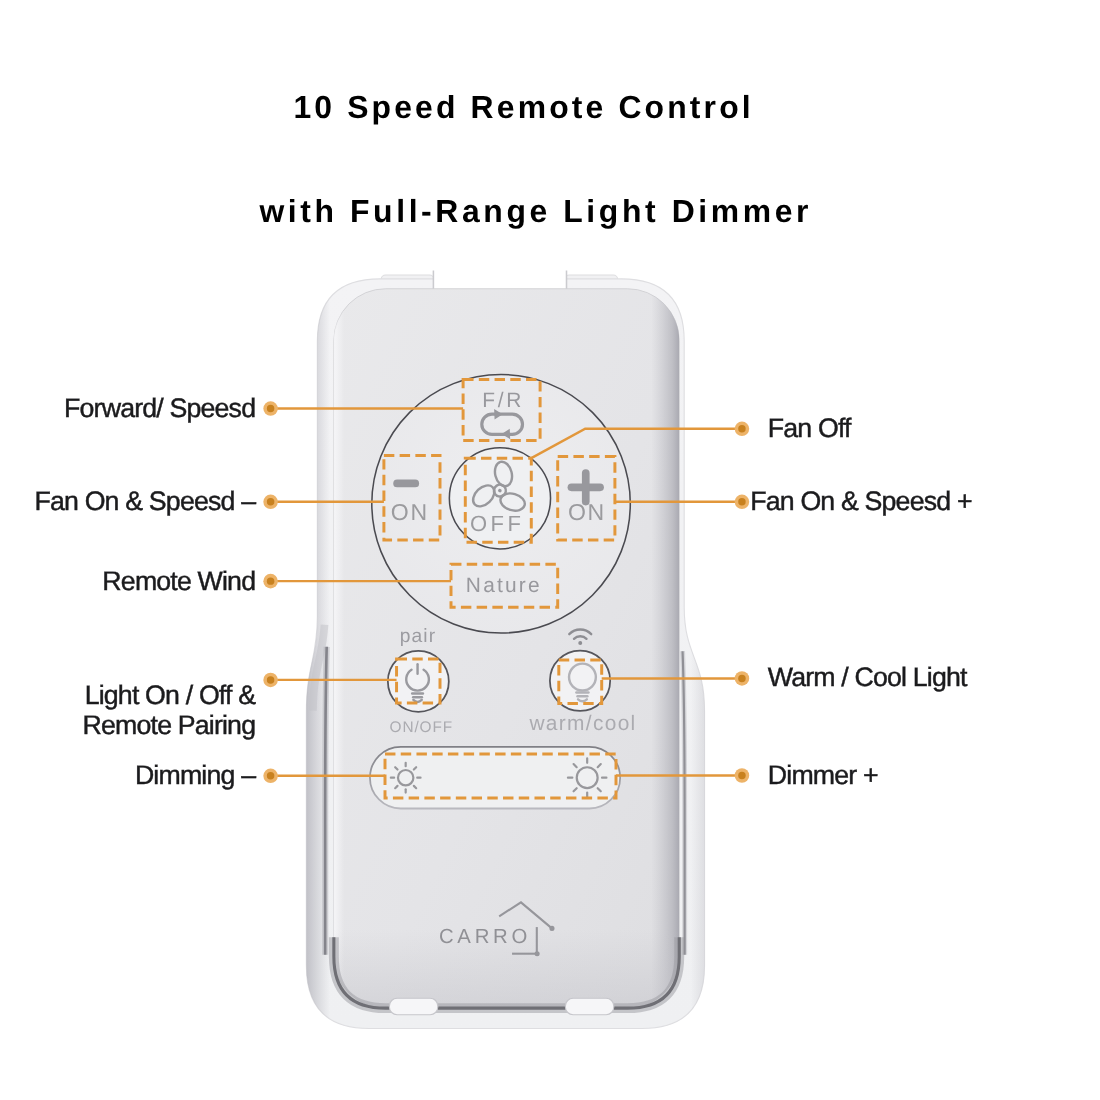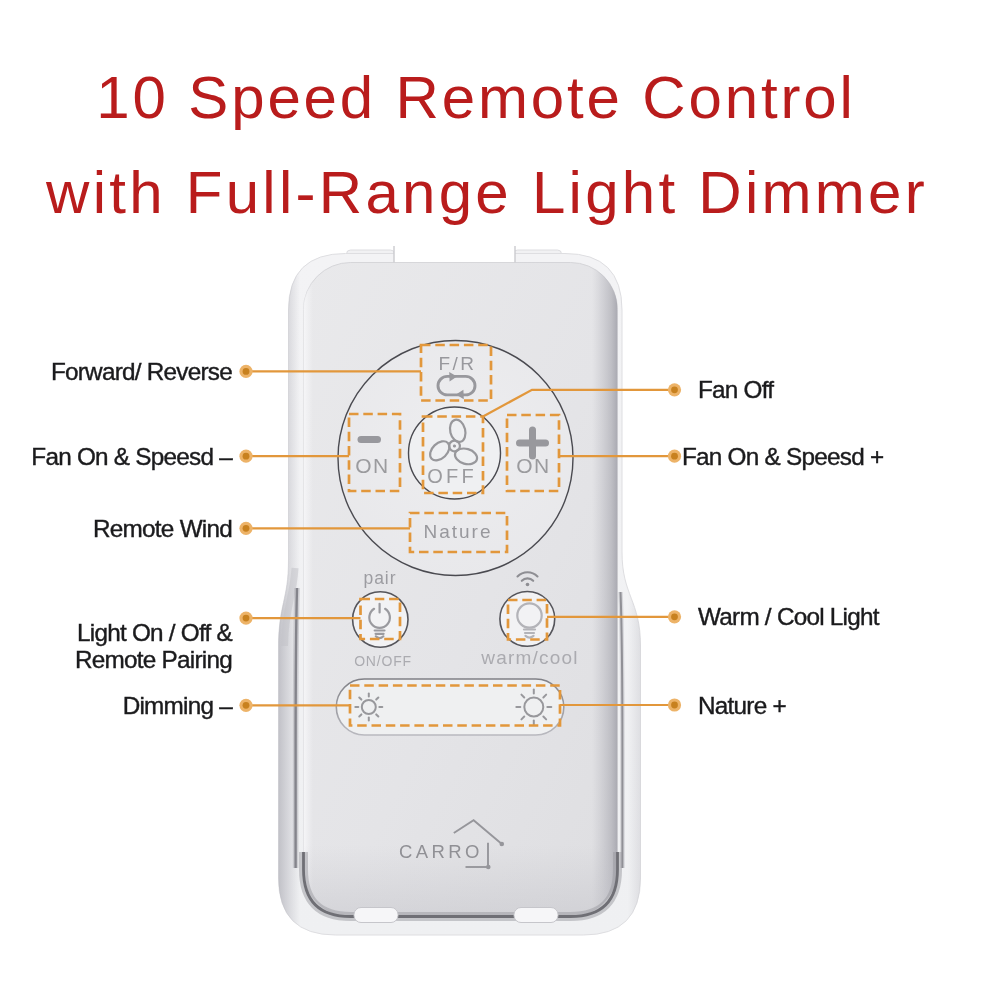--- a/index.html
+++ b/index.html
@@ -1,38 +1,38 @@
 <!DOCTYPE html>
 <html><head>
 <meta charset="utf-8">
 <style>
   html,body{margin:0;padding:0;}
   body{width:1000px;height:1000px;background:#fff;position:relative;overflow:hidden;
        font-family:"Liberation Sans",sans-serif;}
-  .title{position:absolute;white-space:nowrap;font-weight:normal;color:#b91c1c;
-         font-size:60px;transform:translateX(-50%);}
+  .title{position:absolute;white-space:nowrap;font-weight:bold;color:#000000;
+         font-size:29px;transform:translateX(-50%);}
   .lbl{position:absolute;white-space:nowrap;font-size:24.3px;color:#1b1b1d;
        letter-spacing:-0.75px;line-height:27px;text-align:right;-webkit-text-stroke:0.4px #1b1b1d;}
   .lr{text-align:right;}
 </style>
 </head>
 <body>
   <div class="title" id="t1" style="left:476px;top:81px;line-height:34px;letter-spacing:2.85px;">10 Speed Remote Control</div>
   <div class="title" id="t2" style="left:487px;top:136px;line-height:34px;letter-spacing:3.27px;margin-top:40px;">with Full-Range Light Dimmer</div>
 
-  <div class="lbl lr" style="right:768px;top:358px;">Forward/ Reverse</div>
+  <div class="lbl lr" style="right:768px;top:358px;">Forward/ Speesd</div>
   <div class="lbl lr" style="right:768px;top:443px;">Fan On &amp; Speesd –</div>
   <div class="lbl lr" style="right:768px;top:515px;">Remote Wind</div>
   <div class="lbl lr" style="right:768px;top:619px;">Light On / Off &amp;<br>Remote Pairing</div>
   <div class="lbl lr" style="right:768px;top:692px;">Dimming –</div>
 
   <div class="lbl" style="left:698px;top:376px;">Fan Off</div>
   <div class="lbl" style="left:682px;top:443px;">Fan On &amp; Speesd +</div>
   <div class="lbl" style="left:698px;top:603px;">Warm / Cool Light</div>
-  <div class="lbl" style="left:698px;top:692px;">Nature +</div>
+  <div class="lbl" style="left:698px;top:692px;">Dimmer +</div>
 
   <svg width="1000" height="1000" viewBox="0 0 1000 1000" style="position:absolute;left:0;top:0;">
   <defs>
     <linearGradient id="faceG" x1="0" y1="0" x2="1" y2="1">
       <stop offset="0" stop-color="#e9e9eb"></stop>
       <stop offset="0.55" stop-color="#e4e4e7"></stop>
       <stop offset="1" stop-color="#dedee1"></stop>
     </linearGradient>
     <linearGradient id="cradleG" x1="0" y1="0" x2="0" y2="1">
       <stop offset="0" stop-color="#f3f3f5"></stop>

